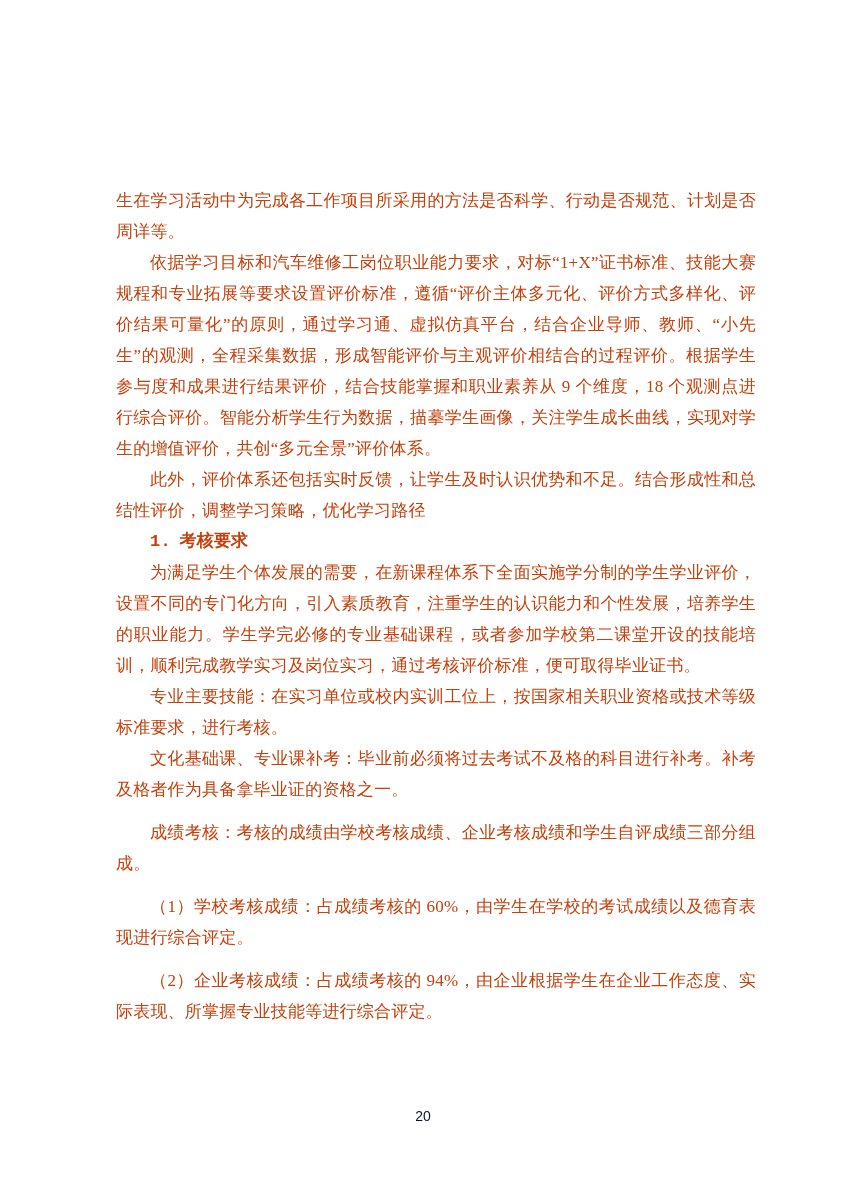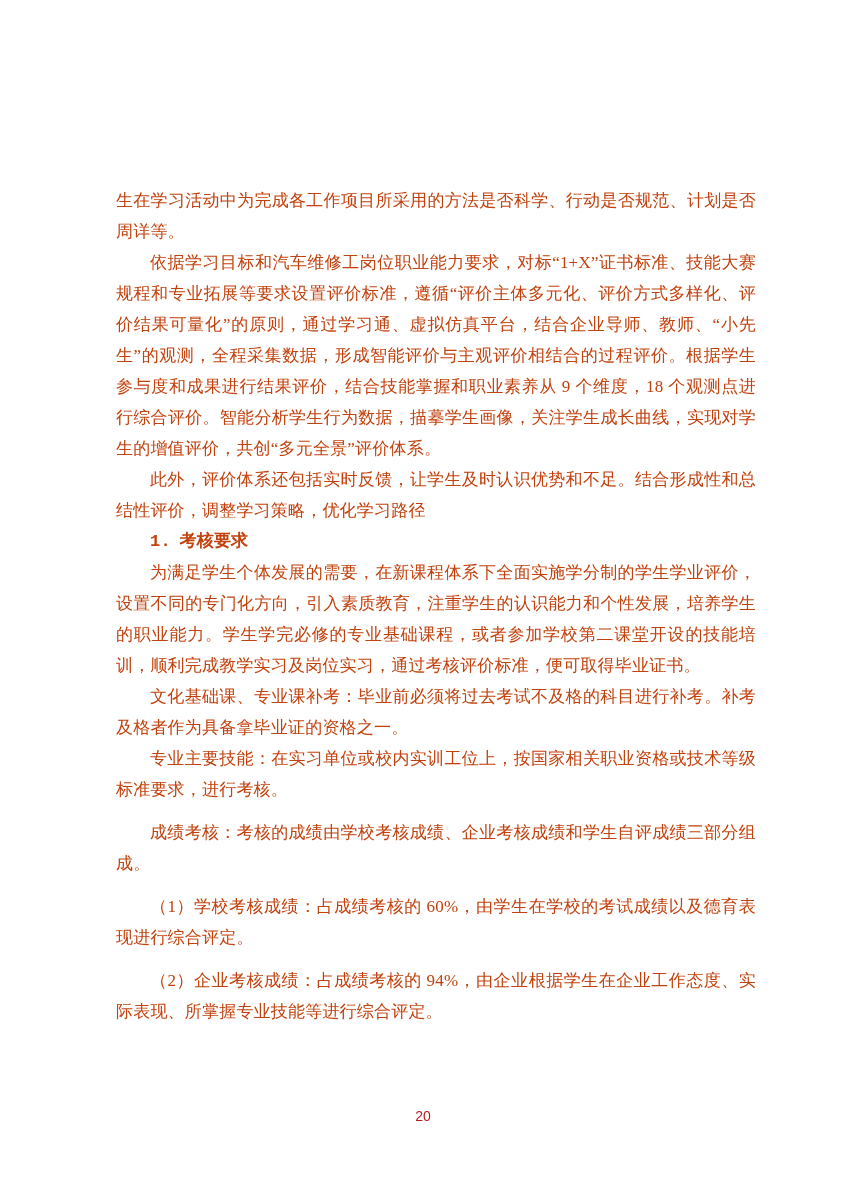--- a/index.html
+++ b/index.html
@@ -38,35 +38,35 @@
   }
   .para.spaced { margin-top: 12px; }
   .footer {
     position: absolute;
     left: 0;
     top: 1108px;
     width: 846px;
     text-align: center;
     font-family: "Liberation Sans", "DejaVu Sans", sans-serif;
     font-size: 14px;
-    color: #b91c1c;
+    color: #0f172a;
   }
 </style>
 </head>
 <body>
 
 <div class="page">
   <div class="doc-body">
       <p class="para body">生在学习活动中为完成各工作项目所采用的方法是否科学、行动是否规范、计划是否周详等。</p>
       <p class="para body indent">依据学习目标和汽车维修工岗位职业能力要求，对标“1+X”证书标准、技能大赛规程和专业拓展等要求设置评价标准，遵循“评价主体多元化、评价方式多样化、评价结果可量化”的原则，通过学习通、虚拟仿真平台，结合企业导师、教师、“小先生”的观测，全程采集数据，形成智能评价与主观评价相结合的过程评价。根据学生参与度和成果进行结果评价，结合技能掌握和职业素养从 9 个维度，18 个观测点进行综合评价。智能分析学生行为数据，描摹学生画像，关注学生成长曲线，实现对学生的增值评价，共创“多元全景”评价体系。</p>
       <p class="para body indent">此外，评价体系还包括实时反馈，让学生及时认识优势和不足。结合形成性和总结性评价，调整学习策略，优化学习路径</p>
       <p class="para heading indent">1. 考核要求</p>
       <p class="para body indent">为满足学生个体发展的需要，在新课程体系下全面实施学分制的学生学业评价，设置不同的专门化方向，引入素质教育，注重学生的认识能力和个性发展，培养学生的职业能力。学生学完必修的专业基础课程，或者参加学校第二课堂开设的技能培训，顺利完成教学实习及岗位实习，通过考核评价标准，便可取得毕业证书。</p>
+      <p class="para body indent">专业主要技能：在实习单位或校内实训工位上，按国家相关职业资格或技术等级标准要求，进行考核。</p>
       <p class="para body indent">文化基础课、专业课补考：毕业前必须将过去考试不及格的科目进行补考。补考及格者作为具备拿毕业证的资格之一。</p>
-      <p class="para body indent">专业主要技能：在实习单位或校内实训工位上，按国家相关职业资格或技术等级标准要求，进行考核。</p>
       <p class="para body indent spaced">成绩考核：考核的成绩由学校考核成绩、企业考核成绩和学生自评成绩三部分组成。</p>
       <p class="para body indent spaced">（1）学校考核成绩：占成绩考核的 60%，由学生在学校的考试成绩以及德育表现进行综合评定。</p>
       <p class="para body indent spaced">（2）企业考核成绩：占成绩考核的 94%，由企业根据学生在企业工作态度、实际表现、所掌握专业技能等进行综合评定。</p>
     </div>
   <div class="footer">
     <span>20</span>
   </div>
 </div>
 
 </body></html>

